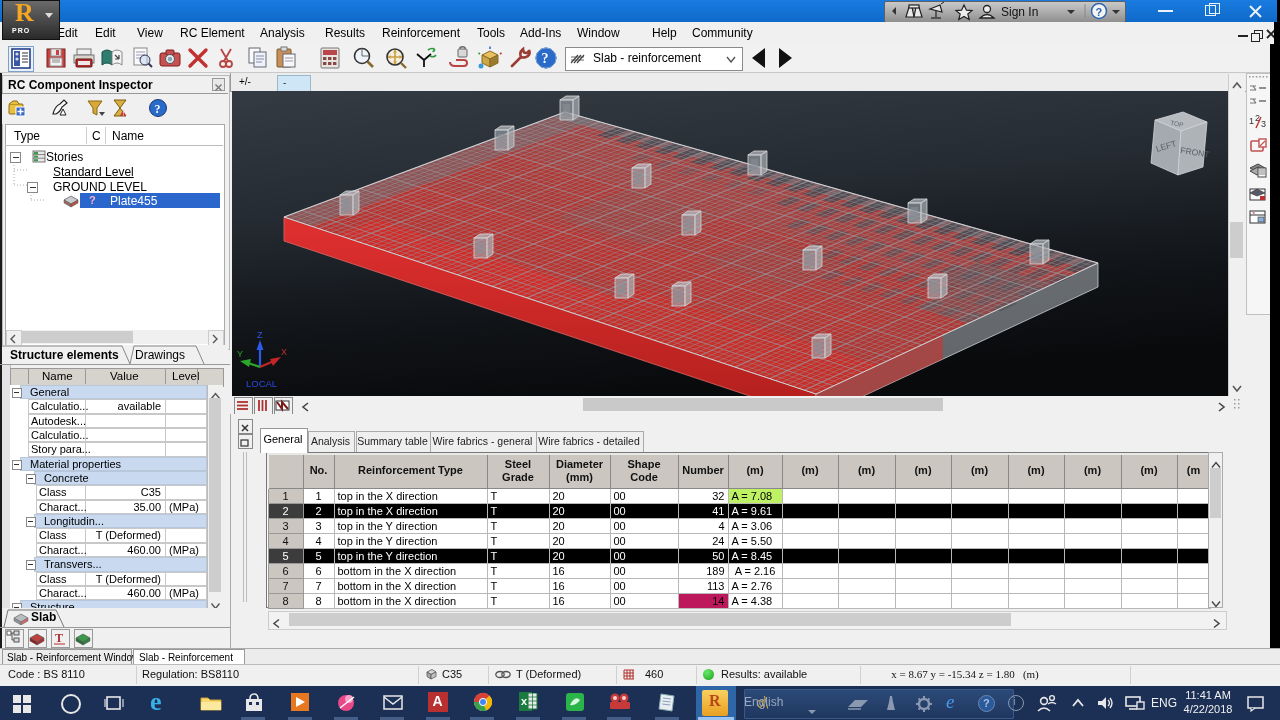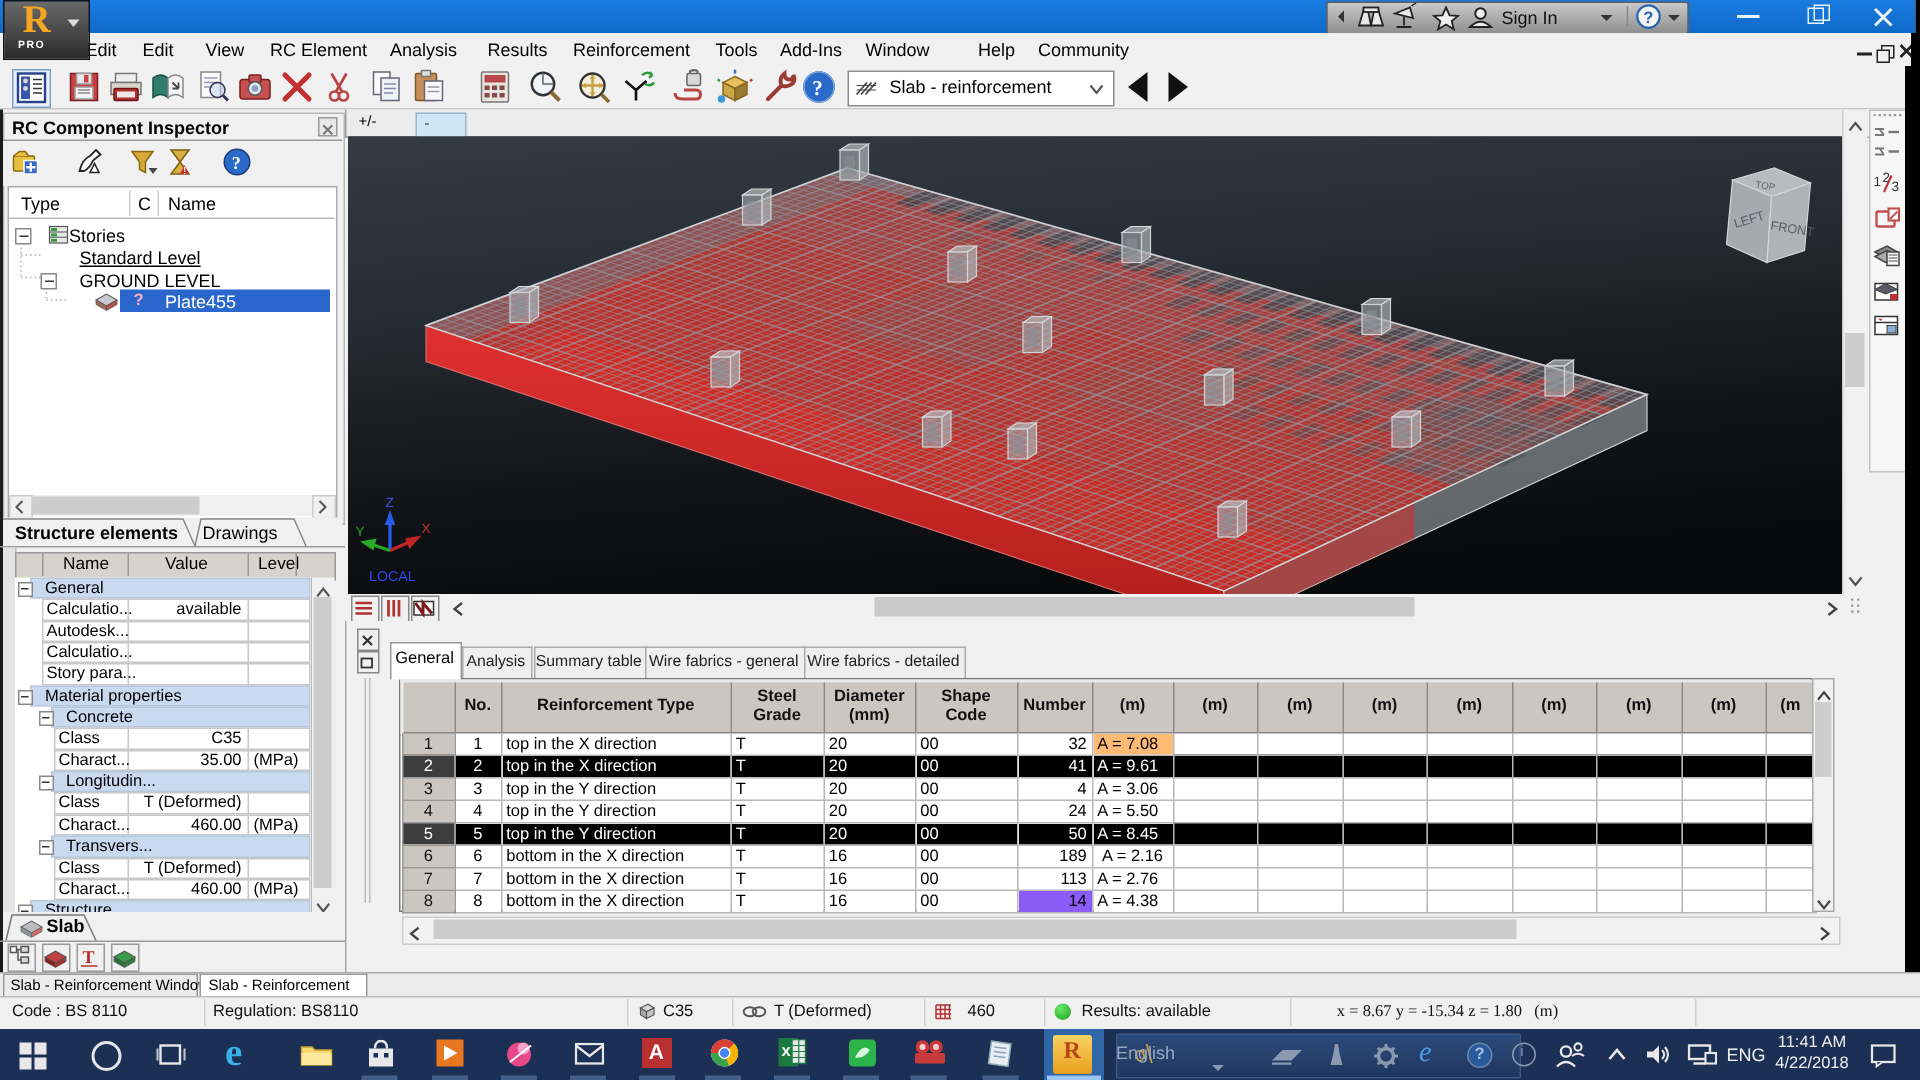--- a/index.html
+++ b/index.html
@@ -1075,21 +1075,21 @@
               <td style="background:#cbc7c0;border:1px solid #888;border-top:2px solid #e8e8e8;border-left:1px solid #999;font-size:11px;font-weight:bold;text-align:center;color:#111;padding:0;line-height:1.25;">(m</td>
             </tr>
             <tr style="height:15px;">
               <td style="background:#cbc7c0;border:1px solid #999;font-size:11px;text-align:center;color:#111;padding:0;">1</td>
               <td style="background:#fff;color:#000;border:1px solid #b8b8b8;font-size:11px;text-align:center;padding:0 3px;white-space:nowrap;overflow:hidden;">1</td>
               <td style="background:#fff;color:#000;border:1px solid #b8b8b8;font-size:11px;text-align:left;padding:0 3px;white-space:nowrap;overflow:hidden;">top in the X direction</td>
               <td style="background:#fff;color:#000;border:1px solid #b8b8b8;font-size:11px;text-align:left;padding:0 3px;white-space:nowrap;overflow:hidden;">T</td>
               <td style="background:#fff;color:#000;border:1px solid #b8b8b8;font-size:11px;text-align:left;padding:0 3px;white-space:nowrap;overflow:hidden;">20</td>
               <td style="background:#fff;color:#000;border:1px solid #b8b8b8;font-size:11px;text-align:left;padding:0 3px;white-space:nowrap;overflow:hidden;">00</td>
               <td style="background:#fff;color:#000;border:1px solid #b8b8b8;font-size:11px;text-align:right;padding:0 3px;white-space:nowrap;overflow:hidden;">32</td>
-              <td style="background:#fdba74;color:#000;border:1px solid #b8b8b8;font-size:11px;text-align:left;padding:0 3px;white-space:nowrap;overflow:hidden;">A = 7.08</td>
+              <td style="background:#bef264;color:#000;border:1px solid #b8b8b8;font-size:11px;text-align:left;padding:0 3px;white-space:nowrap;overflow:hidden;">A = 7.08</td>
               <td style="background:#fff;border:1px solid #b8b8b8;padding:0;"></td>
               <td style="background:#fff;border:1px solid #b8b8b8;padding:0;"></td>
               <td style="background:#fff;border:1px solid #b8b8b8;padding:0;"></td>
               <td style="background:#fff;border:1px solid #b8b8b8;padding:0;"></td>
               <td style="background:#fff;border:1px solid #b8b8b8;padding:0;"></td>
               <td style="background:#fff;border:1px solid #b8b8b8;padding:0;"></td>
               <td style="background:#fff;border:1px solid #b8b8b8;padding:0;"></td>
               <td style="background:#fff;border:1px solid #b8b8b8;padding:0;"></td>
             </tr>
             <tr style="height:15px;">
@@ -1200,21 +1200,21 @@
               <td style="background:#fff;border:1px solid #b8b8b8;padding:0;"></td>
               <td style="background:#fff;border:1px solid #b8b8b8;padding:0;"></td>
             </tr>
             <tr style="height:15px;">
               <td style="background:#cbc7c0;border:1px solid #999;font-size:11px;text-align:center;color:#111;padding:0;">8</td>
               <td style="background:#fff;color:#000;border:1px solid #b8b8b8;font-size:11px;text-align:center;padding:0 3px;white-space:nowrap;overflow:hidden;">8</td>
               <td style="background:#fff;color:#000;border:1px solid #b8b8b8;font-size:11px;text-align:left;padding:0 3px;white-space:nowrap;overflow:hidden;">bottom in the X direction</td>
               <td style="background:#fff;color:#000;border:1px solid #b8b8b8;font-size:11px;text-align:left;padding:0 3px;white-space:nowrap;overflow:hidden;">T</td>
               <td style="background:#fff;color:#000;border:1px solid #b8b8b8;font-size:11px;text-align:left;padding:0 3px;white-space:nowrap;overflow:hidden;">16</td>
               <td style="background:#fff;color:#000;border:1px solid #b8b8b8;font-size:11px;text-align:left;padding:0 3px;white-space:nowrap;overflow:hidden;">00</td>
-              <td style="background:#8b5cf6;color:#000;border:1px solid #b8b8b8;font-size:11px;text-align:right;padding:0 3px;white-space:nowrap;overflow:hidden;">14</td>
+              <td style="background:#be185d;color:#000;border:1px solid #b8b8b8;font-size:11px;text-align:right;padding:0 3px;white-space:nowrap;overflow:hidden;">14</td>
               <td style="background:#fff;color:#000;border:1px solid #b8b8b8;font-size:11px;text-align:left;padding:0 3px;white-space:nowrap;overflow:hidden;">A = 4.38</td>
               <td style="background:#fff;border:1px solid #b8b8b8;padding:0;"></td>
               <td style="background:#fff;border:1px solid #b8b8b8;padding:0;"></td>
               <td style="background:#fff;border:1px solid #b8b8b8;padding:0;"></td>
               <td style="background:#fff;border:1px solid #b8b8b8;padding:0;"></td>
               <td style="background:#fff;border:1px solid #b8b8b8;padding:0;"></td>
               <td style="background:#fff;border:1px solid #b8b8b8;padding:0;"></td>
               <td style="background:#fff;border:1px solid #b8b8b8;padding:0;"></td>
               <td style="background:#fff;border:1px solid #b8b8b8;padding:0;"></td>
             </tr>

